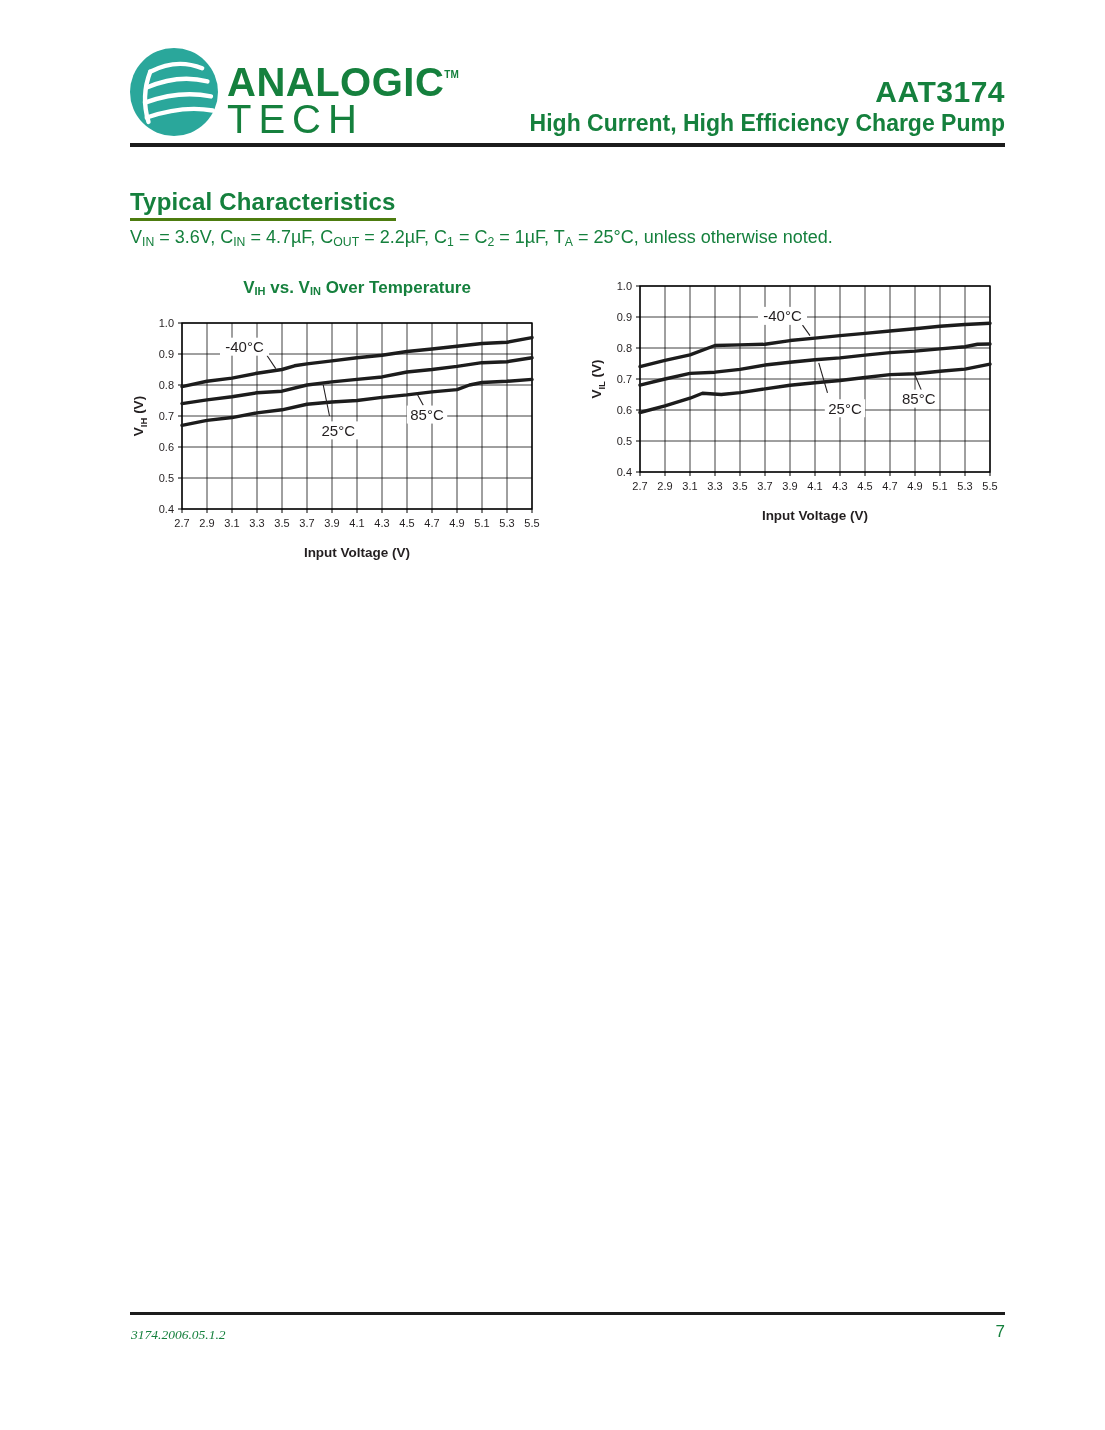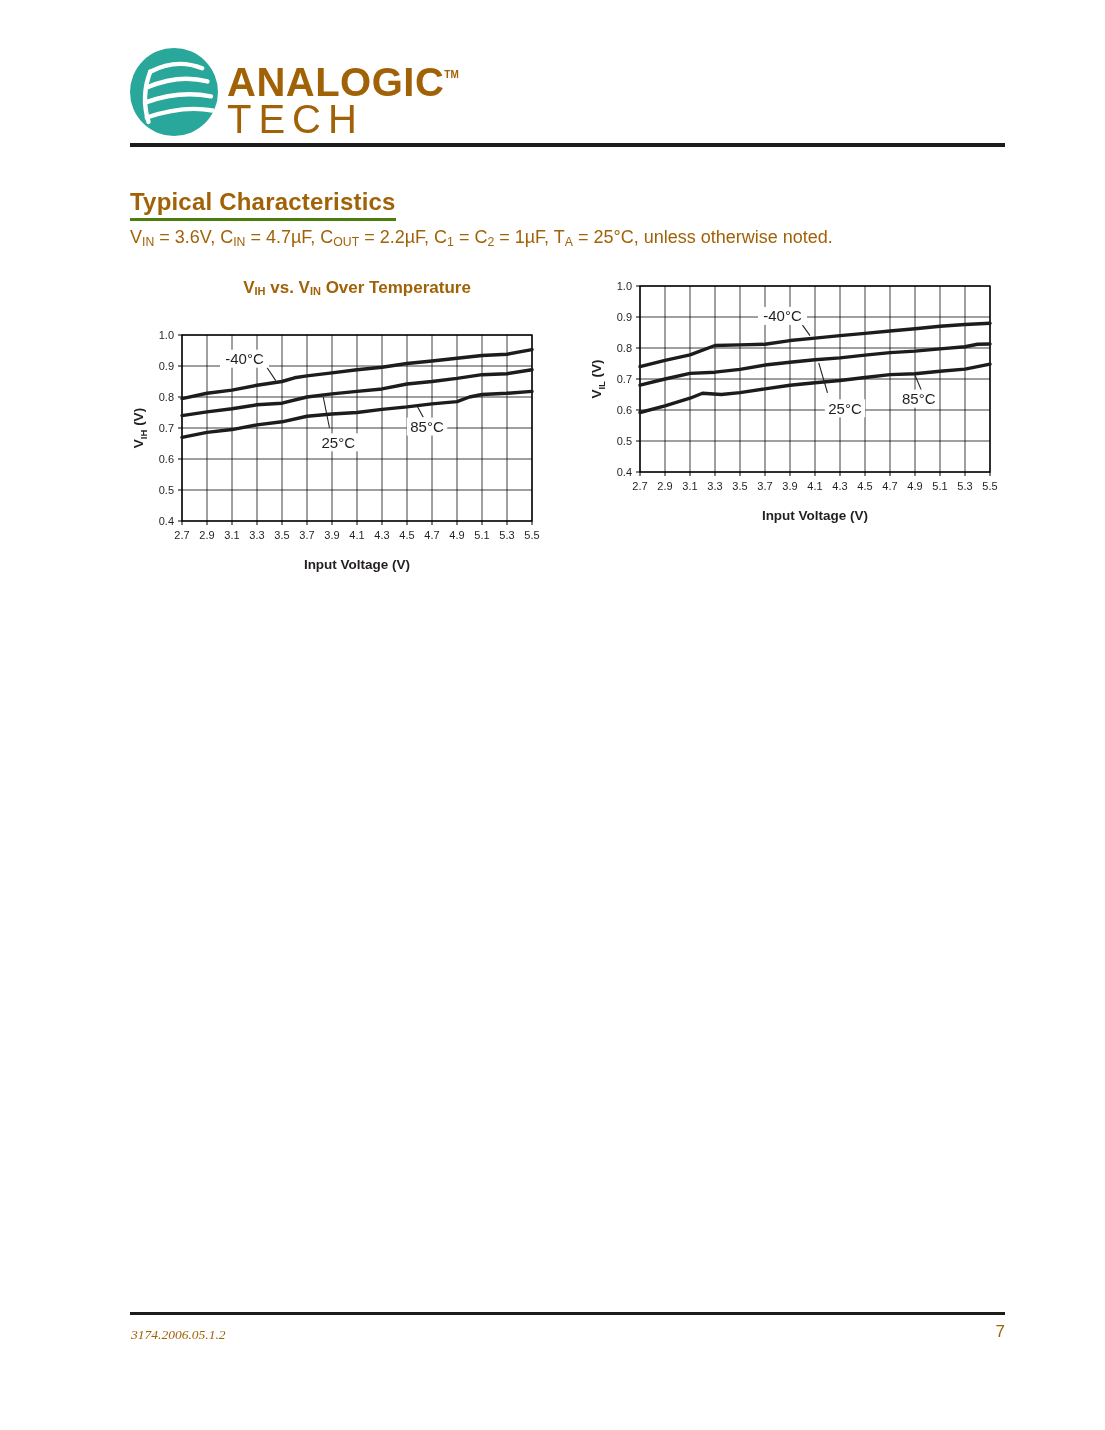--- a/index.html
+++ b/index.html
@@ -1,39 +1,39 @@
 <!DOCTYPE html>
 <html><head>
 <meta charset="utf-8">
 <style>
   html,body { margin:0; padding:0; background:#ffffff; }
   .page {
     position:relative; width:1105px; height:1430px; background:#ffffff;
-    font-family:"Liberation Sans", sans-serif; color:#a16207; overflow:hidden;
+    font-family:"Liberation Sans", sans-serif; color:#15803d; overflow:hidden;
   }
   
   .logo { position:absolute; left:130px; top:48px; display:flex; align-items:flex-start; gap:9px; }
   .logo-mark { width:88px; height:88px; flex:0 0 auto; }
   .brand { padding-top:9px; }
   .brand-top { font-size:40px; font-weight:700; letter-spacing:0.5px; line-height:36px; white-space:nowrap; }
   .brand-tm { font-size:10px; font-weight:700; vertical-align:18px; letter-spacing:0; }
   .brand-bottom { font-size:40px; font-weight:400; letter-spacing:7px; line-height:38px; text-align:left; padding-right:4px; }
   .header-right { position:absolute; right:100px; top:76px; text-align:right; }
   .part-number { font-size:30px; font-weight:700; letter-spacing:0.5px; line-height:32px; }
   .tagline { font-size:23px; font-weight:700; line-height:30px; }
   .header-rule { position:absolute; left:130px; right:100px; top:143px; height:4px; background:#1c1c1c; }
   
   .section-heading { position:absolute; left:130px; top:188px; font-size:24px; font-weight:700;
     border-bottom:3px solid #4d7c0f; padding-bottom:2px; letter-spacing:0.2px; }
   .conditions { position:absolute; left:130px; top:227px; font-size:18px; }
   .subsc { font-size:68%; vertical-align:-0.22em; }
   
   .charts { position:absolute; left:130px; top:276px; width:875px; display:flex; justify-content:space-between; }
   .chart { width:417px; }
-  .chart-title { font-size:17px; font-weight:700; line-height:24px; margin-bottom:22px;
+  .chart-title { font-size:17px; font-weight:700; line-height:24px; margin-bottom:10px;
     text-align:center; padding-left:37px; white-space:nowrap; }
   .chart-title .subsc { font-size:11px; vertical-align:-2px; }
   svg.plot { display:block; }
   
   .footer-rule { position:absolute; left:130px; right:100px; top:1312px; height:3px; background:#1c1c1c; }
   .doc-code { position:absolute; left:131px; top:1327px; font-family:"Liberation Serif", serif;
     font-style:italic; font-size:13.5px; }
   .page-number { position:absolute; right:100px; top:1322px; font-size:17px; }
 </style>
 </head>
@@ -51,20 +51,24 @@
         <path d="M17,62 C42,53 68,50 92,55"></path>
         <path d="M19,79 C45,70 72,67 94,71"></path>
       </g>
     </svg>
     <div class="brand">
       <div class="brand-top"><span>ANALOGIC</span><span class="brand-tm">TM</span></div>
       <div class="brand-bottom">TECH</div>
     </div>
   </div>
 
+  <div class="header-right">
+    <div class="part-number">AAT3174</div>
+    <div class="tagline">High Current, High Efficiency Charge Pump</div>
+  </div>
 
   <div class="header-rule"></div>
 
   <div class="section-heading">Typical Characteristics</div>
   <div class="conditions"><span>V</span><span class="subsc">IN</span><span> = 3.6V, C</span><span class="subsc">IN</span><span> = 4.7µF, C</span><span class="subsc">OUT</span><span> = 2.2µF, C</span><span class="subsc">1</span><span> = C</span><span class="subsc">2</span><span> = 1µF, T</span><span class="subsc">A</span><span> = 25°C, unless otherwise noted.</span></div>
 
   <div class="charts">
     <div class="chart">
       <div class="chart-title"><span>V</span><span class="subsc">IH</span><span> vs. V</span><span class="subsc">IN</span><span> Over Temperature</span></div>
       <svg class="plot" width="417" height="260">

